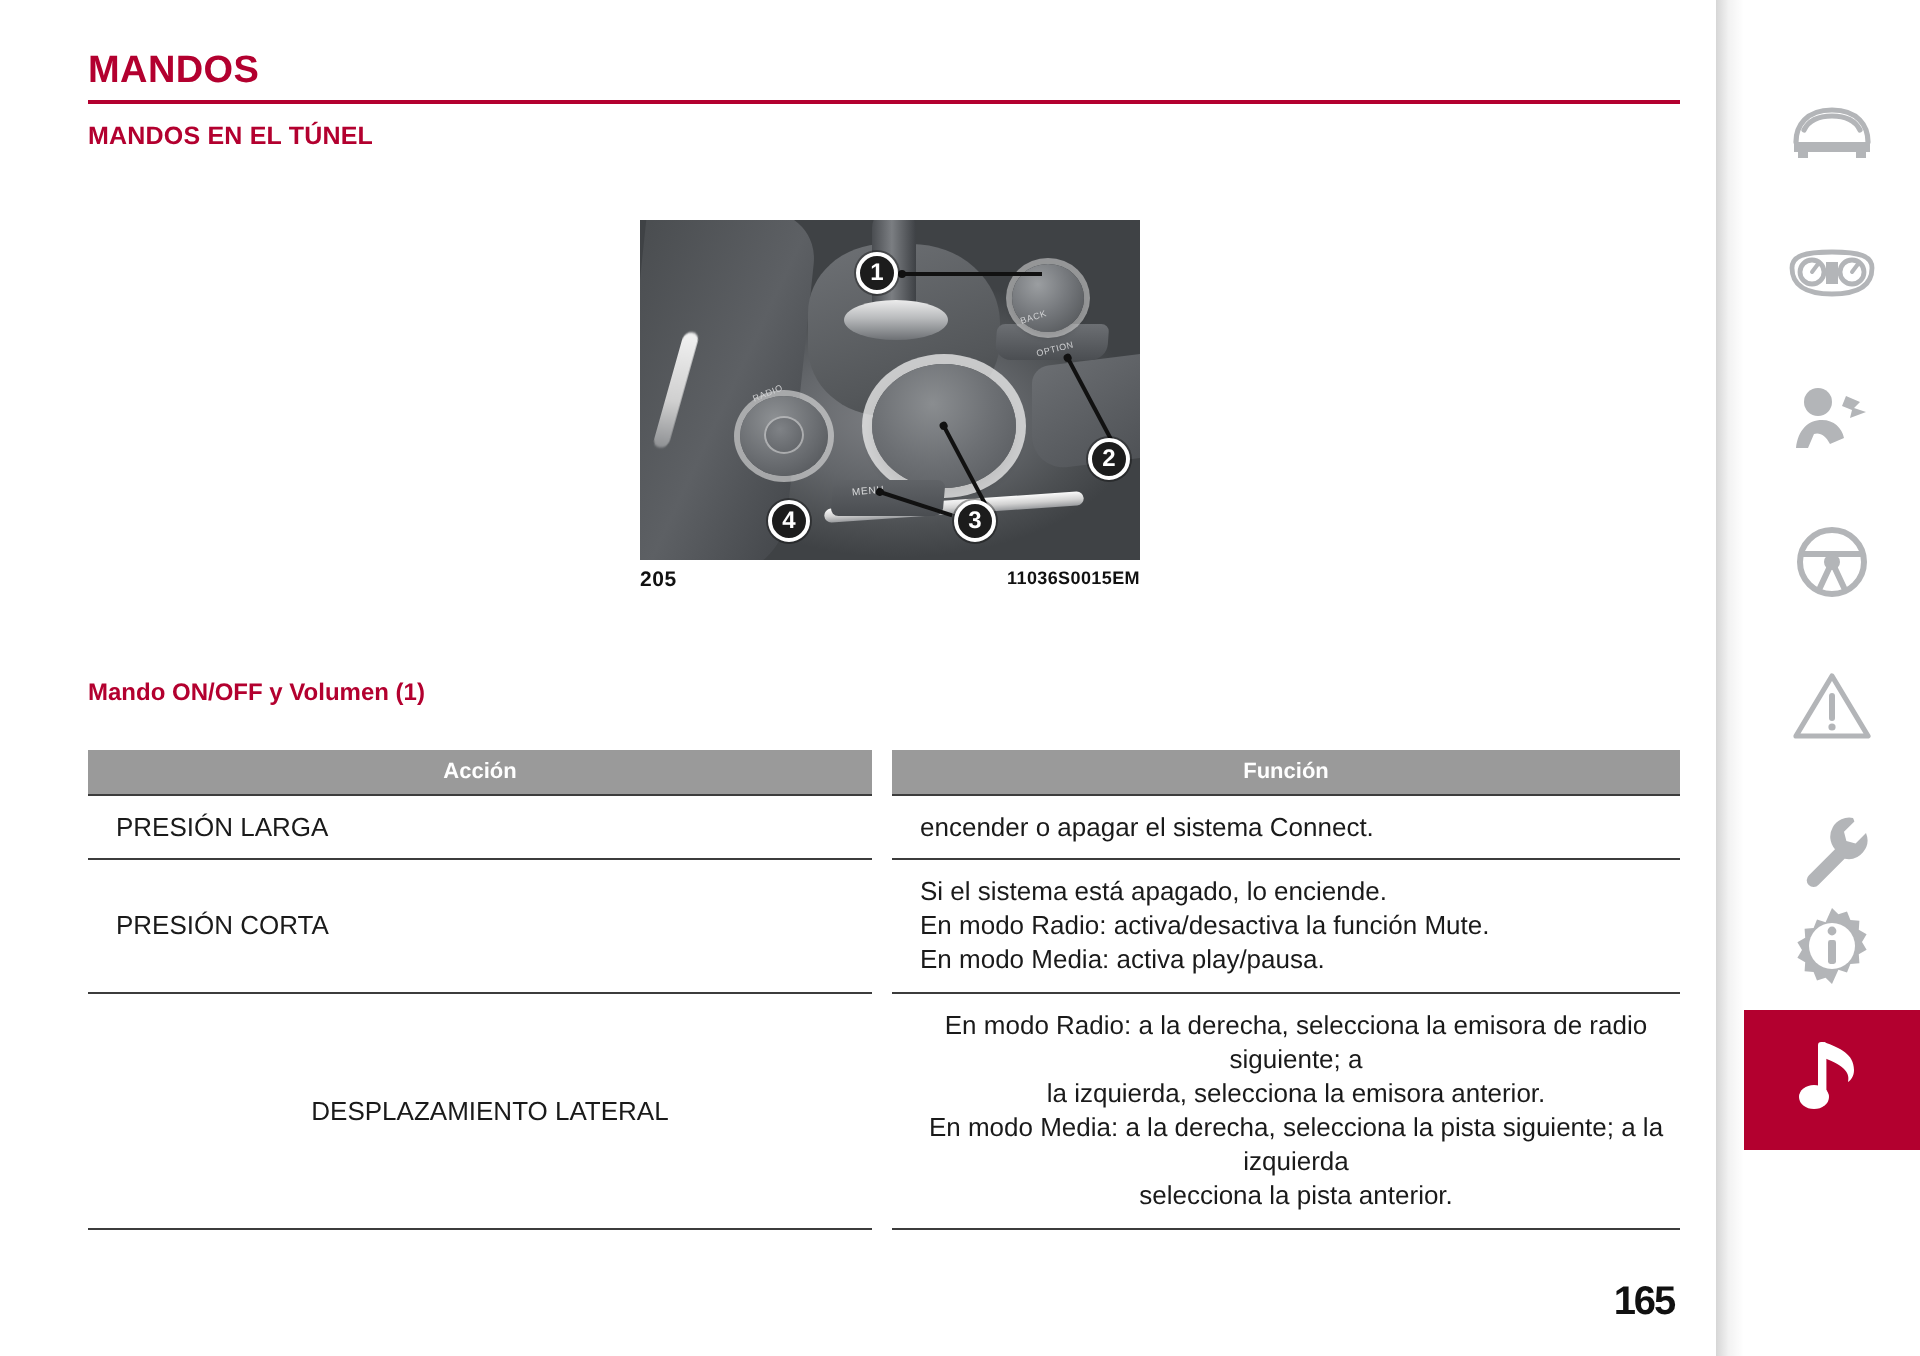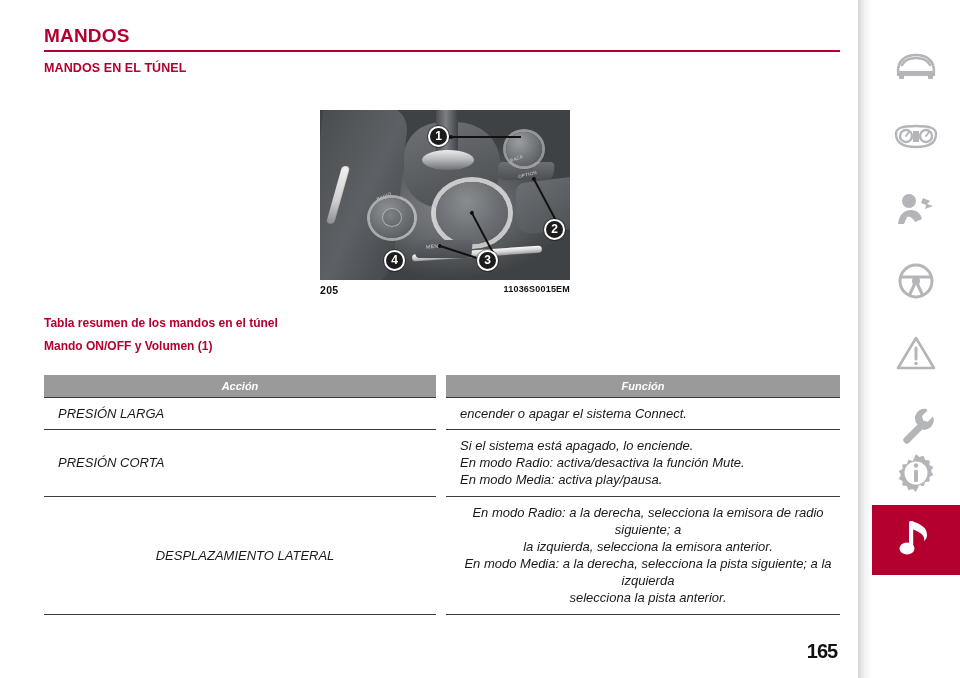--- a/index.html
+++ b/index.html
@@ -247,21 +247,20 @@
   #tablewrap {
     position: absolute;
     left: 44px; top: 375px;
     width: 796px;
   }
   table.ctable {
     width: 796px;
     border-collapse: separate;
     border-spacing: 0;
     table-layout: fixed;
-    font-style: italic;
   }
   table.ctable th {
     background: #9a9a9a;
     color: #ffffff;
     font-size: 11px;
     font-weight: bold;
     height: 22px;
     text-align: center;
     vertical-align: middle;
     border: 0;
@@ -375,21 +374,20 @@
 
       <div class="callout" style="left:108px; top:16px;">1</div>
       <div class="callout" style="left:224px; top:109px;">2</div>
       <div class="callout" style="left:157px; top:140px;">3</div>
       <div class="callout" style="left:64px; top:140px;">4</div>
     </div>
 
     <div class="fig-caption-left">205</div>
     <div class="fig-caption-right">11036S0015EM</div>
 
-    <div class="sub-h1">Tabla resumen de los mandos en el túnel</div>
     <div class="sub-h2">Mando ON/OFF y Volumen (1)</div>
 
     <div id="tablewrap">
       <table class="ctable">
         <thead>
           <tr>
             <th class="col-a">Acción</th>
             <th class="gapcell"></th>
             <th class="col-b">Función</th>
           </tr>

